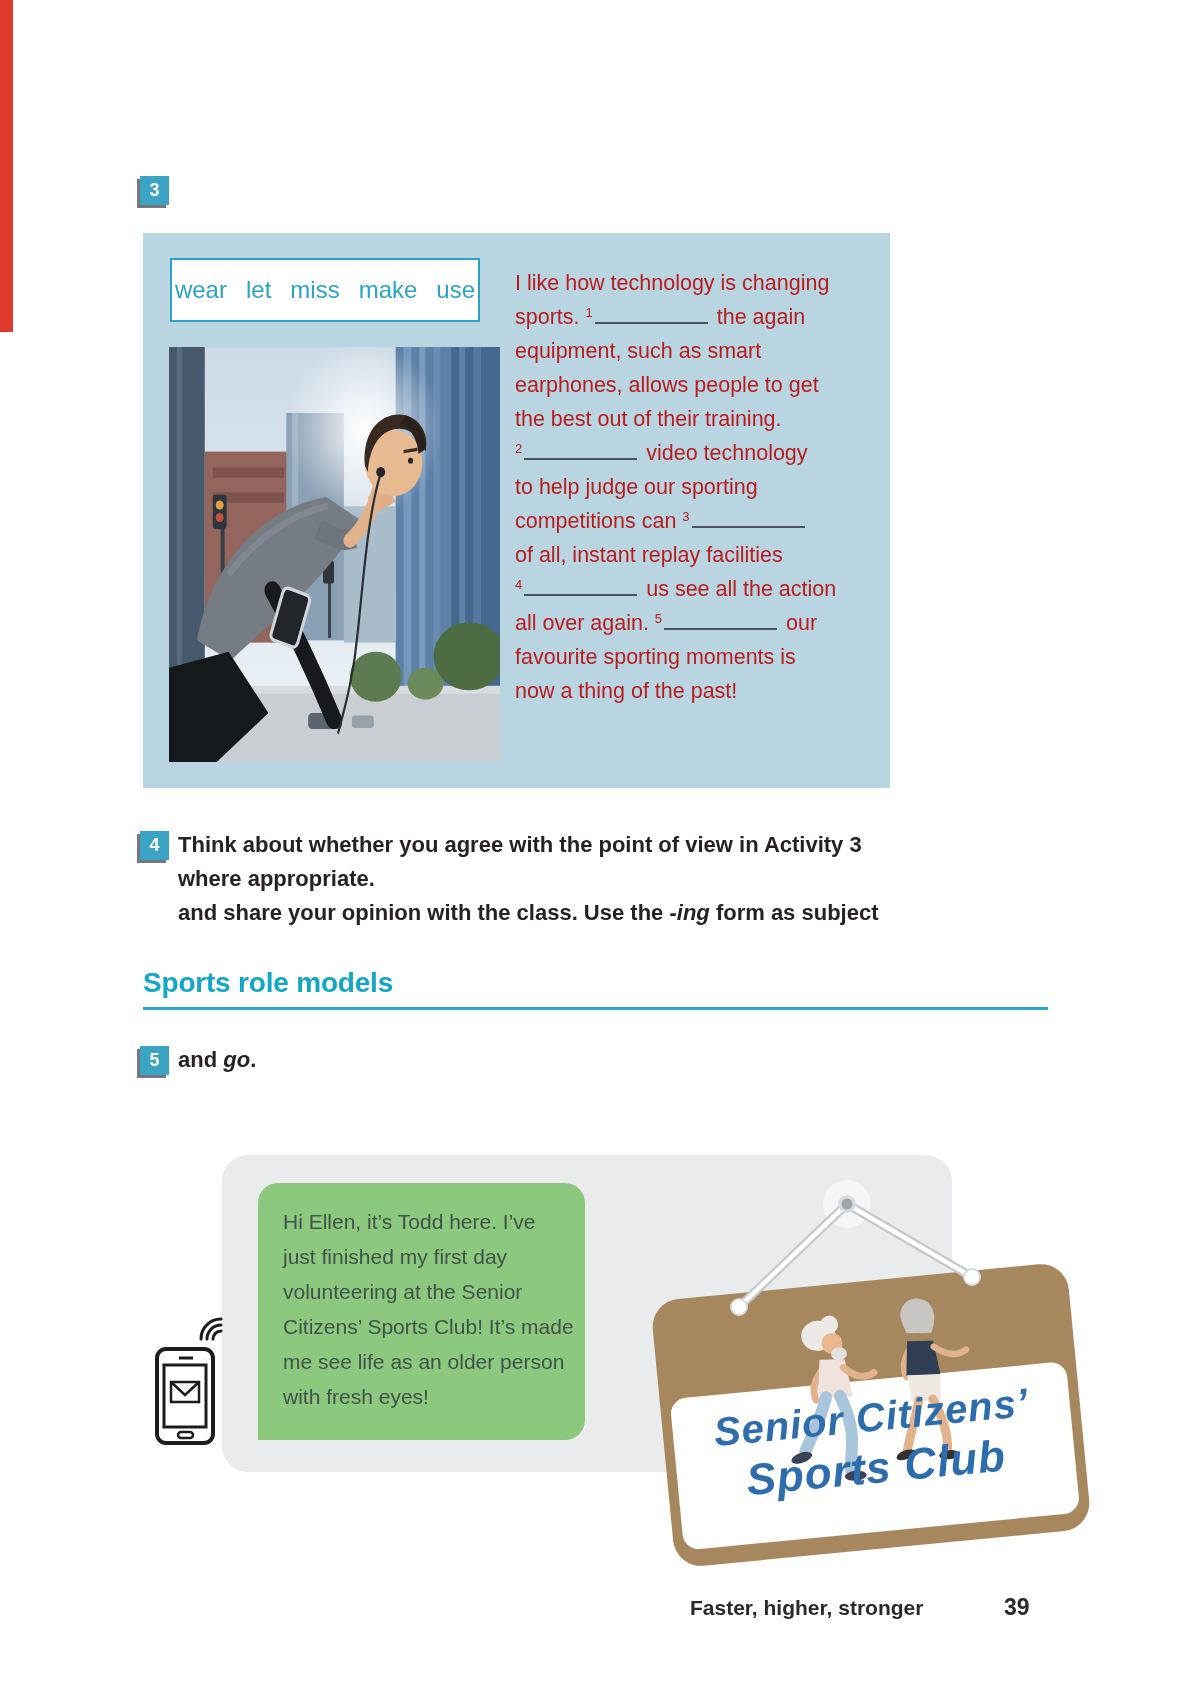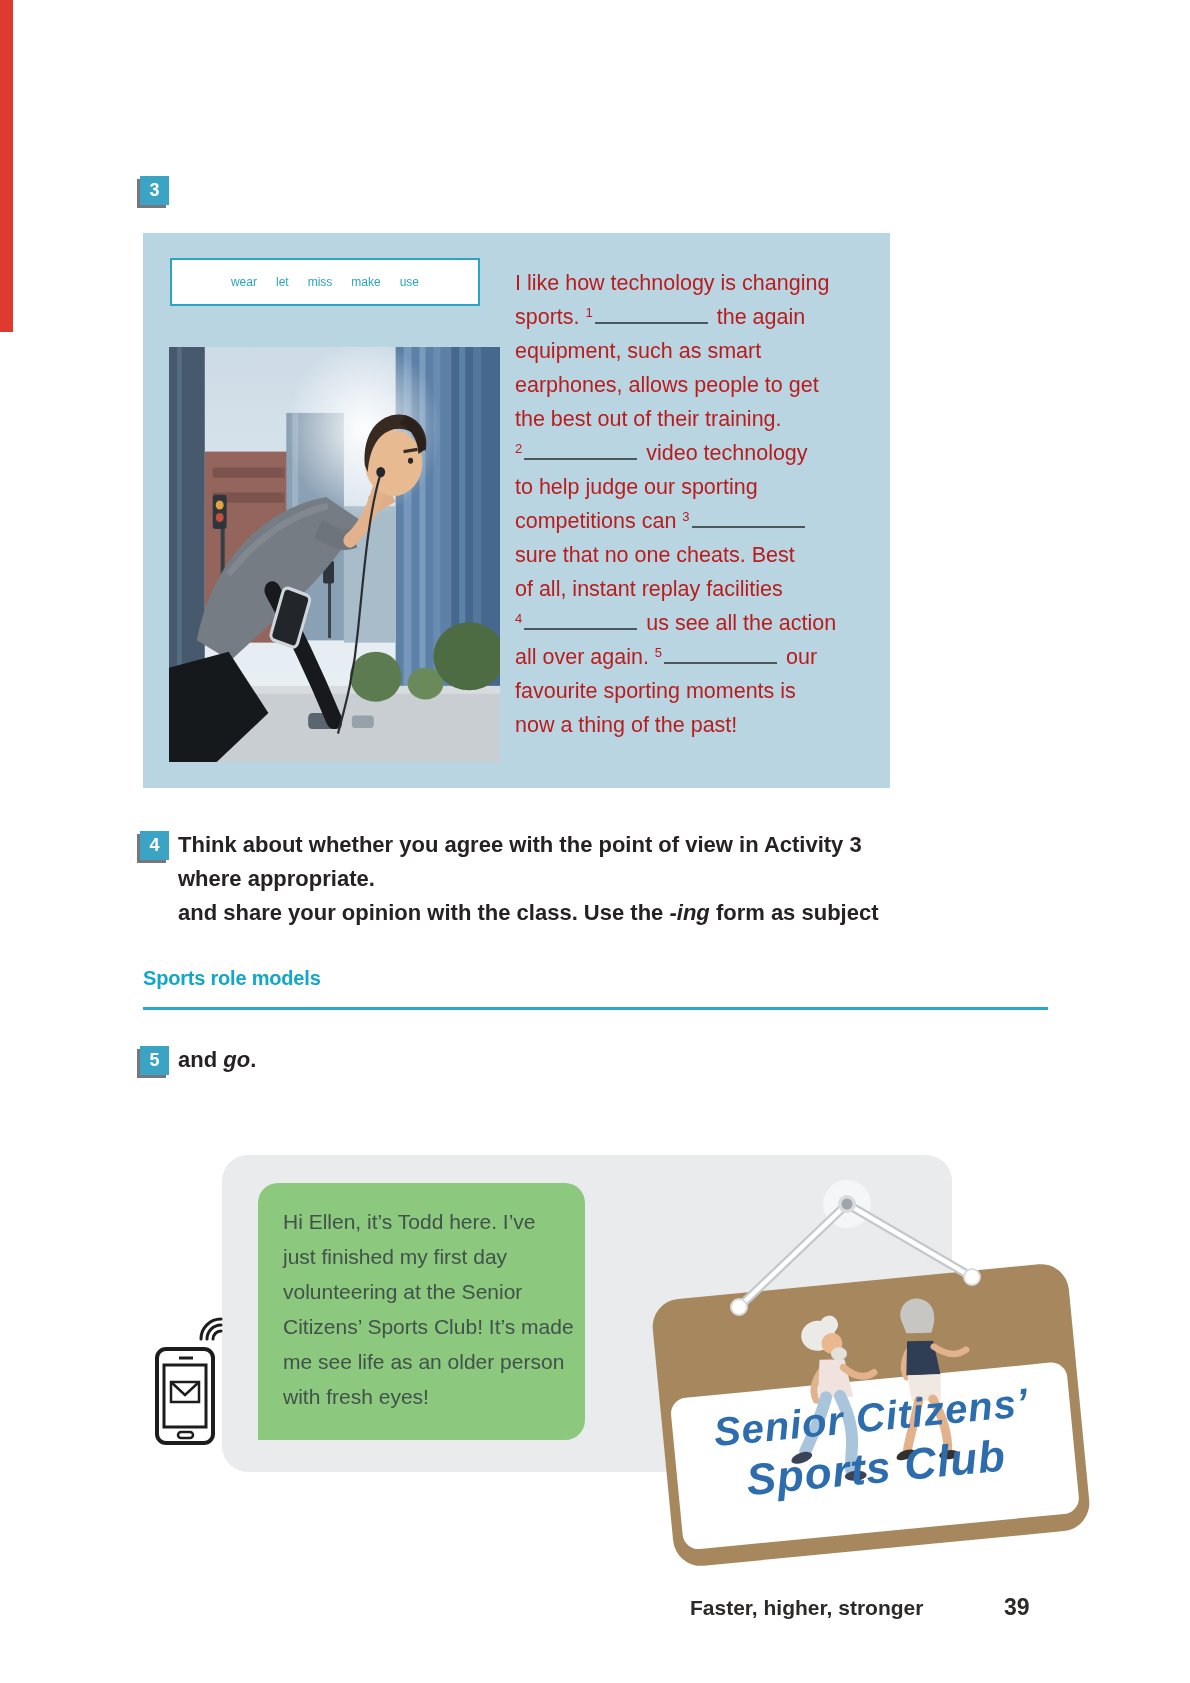--- a/index.html
+++ b/index.html
@@ -9,31 +9,31 @@
   .unit-tab{position:absolute;left:0;top:0;width:13px;height:332px;background:#e03a2e;}
 
   .badge{position:absolute;width:29px;height:29px;background:#3ba3c4;
          box-shadow:-3px 3px 0 #75777c;color:#fff;font-size:18px;font-weight:bold;
          display:flex;align-items:center;justify-content:center;}
   .instr{position:absolute;font-size:22px;font-weight:bold;color:#262223;line-height:34px;}
   .instr .tline{white-space:nowrap;}
   .it{font-style:italic;}
 
   .panel{position:absolute;left:143px;top:233px;width:747px;height:555px;background:#b9d5e2;}
-  .wordbox{position:absolute;left:27px;top:25px;width:310px;height:48px;background:#fff;
+  .wordbox{position:absolute;left:27px;top:25px;width:310px;height:64px;background:#fff;
            border:2.5px solid #2ba4c3;box-sizing:border-box;display:flex;align-items:center;
-           justify-content:center;gap:19px;font-size:12px;color:#2ba4c3;}
+           justify-content:center;gap:19px;font-size:24px;color:#2ba4c3;}
   .photo{position:absolute;left:26px;top:114px;width:331px;height:415px;overflow:hidden;}
   .passage{position:absolute;left:372px;top:33px;width:366px;font-size:21.5px;
            line-height:34px;color:#b91c1c;font-weight:normal;}
   .passage .tline{white-space:nowrap;}
   sup{font-size:13px;vertical-align:7px;line-height:0;}
   .blank{display:inline-block;width:113px;height:15px;border-bottom:2px solid #4b565d;margin:0 3px 0 2px;}
 
-  .section-heading{position:absolute;left:143px;top:967px;font-size:20px;font-weight:bold;
+  .section-heading{position:absolute;left:143px;top:967px;font-size:28px;font-weight:bold;
                    color:#12a6c7;letter-spacing:-0.2px;}
   .section-rule{position:absolute;left:143px;top:1007px;width:905px;height:3px;background:#29a9c9;}
 
   .graybox{position:absolute;left:222px;top:1155px;width:730px;height:317px;
            background:#e9ebec;border-radius:26px;z-index:1;}
   .bubble{position:absolute;left:36px;top:28px;width:327px;height:257px;background:#8cc87e;
           border-radius:20px 20px 20px 0;box-sizing:border-box;padding:21px 0 0 25px;
           font-size:21px;line-height:35px;color:#40524a;z-index:2;}
   .bubble .tline{white-space:nowrap;}
 
@@ -140,21 +140,20 @@
 
     <div class="passage">
         <div class="tline"><span>I like how technology is changing</span></div>
         <div class="tline"><span>sports. </span><sup>1</sup><span class="blank"></span><span> the again</span></div>
         <div class="tline"><span>equipment, such as smart</span></div>
         <div class="tline"><span>earphones, allows people to get</span></div>
         <div class="tline"><span>the best out of their training.</span></div>
         <div class="tline"><sup>2</sup><span class="blank"></span><span> video technology</span></div>
         <div class="tline"><span>to help judge our sporting</span></div>
         <div class="tline"><span>competitions can </span><sup>3</sup><span class="blank"></span></div>
-        <div class="tline"><span>sure that no one cheats. Best</span></div>
         <div class="tline"><span>of all, instant replay facilities</span></div>
         <div class="tline"><sup>4</sup><span class="blank"></span><span> us see all the action</span></div>
         <div class="tline"><span>all over again. </span><sup>5</sup><span class="blank"></span><span> our</span></div>
         <div class="tline"><span>favourite sporting moments is</span></div>
         <div class="tline"><span>now a thing of the past!</span></div>
       </div>
   </div>
 
   <div class="badge" style="left:140px;top:831px;">4</div>
   <div class="instr" style="left:178px;top:828px;width:780px;">

